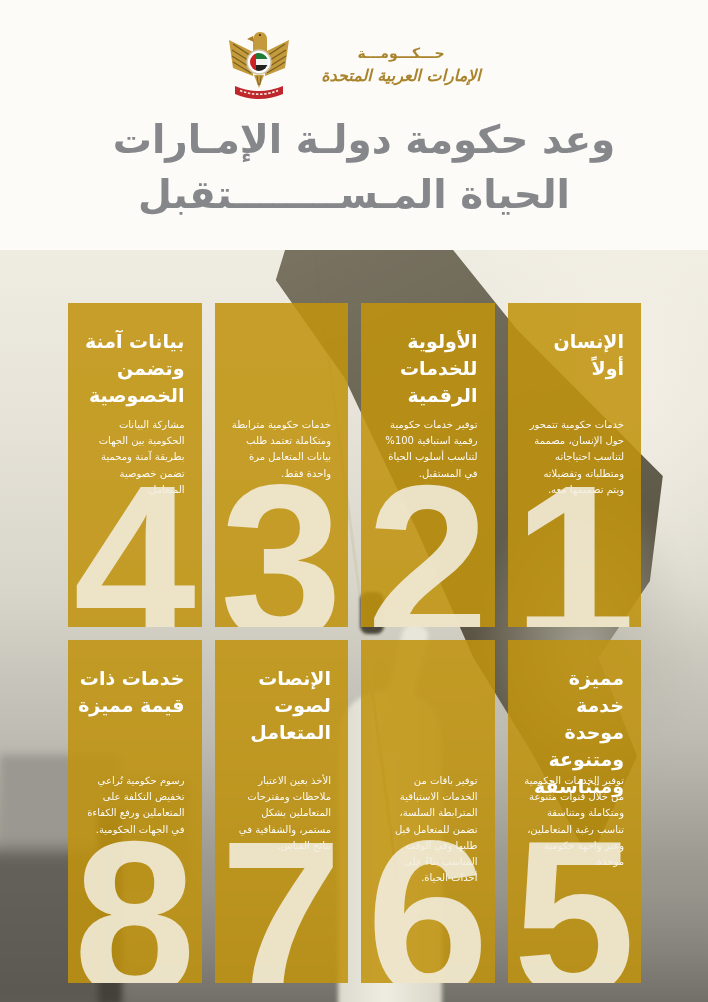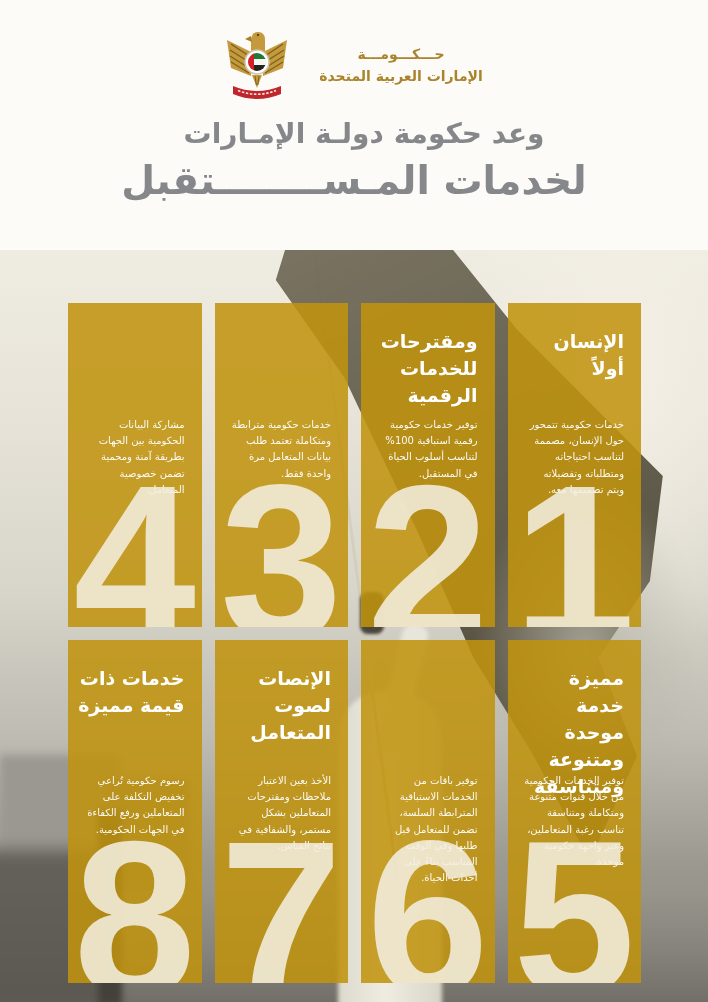--- a/index.html
+++ b/index.html
@@ -6,24 +6,24 @@
   .poster{
     position:relative;width:708px;height:1002px;overflow:hidden;
     background:#fcfbf8;font-family:"DejaVu Sans",sans-serif;
   }
   
   .header{position:absolute;top:0;left:0;width:708px;height:250px;background:#fcfbf8;}
   .logo-block{position:absolute;top:26px;left:0;width:708px;display:flex;justify-content:center;align-items:center;gap:30px;}
   .emblem{width:64px;height:78px;flex:0 0 auto;}
   .logo-text{direction:rtl;text-align:center;color:#a9842c;line-height:1;}
   .logo-gov{font-size:14px;font-weight:bold;letter-spacing:1px;}
-  .logo-name{font-size:14px;font-weight:bold;margin-top:8px;}
+  .logo-name{font-size:16px;font-weight:bold;margin-top:8px;font-style:italic;}
   .main-title{position:absolute;top:116px;left:0;width:708px;text-align:center;direction:rtl;
     color:#85878a;font-weight:bold;}
-  .main-title .t1{font-size:28px;line-height:1.25;letter-spacing:0;padding-left:20px;}
+  .main-title .t1{font-size:39px;line-height:1.25;letter-spacing:0;padding-left:20px;}
   .main-title .t2{font-size:39px;line-height:1.25;margin-top:6px;}
   
   .photo{position:absolute;top:250px;left:0;width:708px;height:752px;overflow:hidden;
     background:linear-gradient(180deg,#efece2 0%,#e7e3d8 22%,#d8d5ca 45%,#bdbbb2 65%,#9b998f 82%,#84827b 100%);}
   .photo .shape{position:absolute;}
   .sky-glow{left:430px;top:0;width:278px;height:420px;background:radial-gradient(ellipse at 70% 30%,#f3efe4 0%,rgba(243,239,228,0) 70%);}
   .flag{left:250px;top:-12px;width:430px;height:700px;
     background:linear-gradient(155deg,#746d5a 0%,#5d5746 40%,#46412f 75%,#3b372a 100%);
     clip-path:polygon(9% 0,45% 0,62% 13%,96% 34%,93% 49%,81% 60%,90% 74%,79% 89%,66% 74%,52% 60%,39% 42%,22% 20%,6% 6%);
     filter:blur(1.5px);opacity:.94;}
@@ -97,21 +97,21 @@
         <path d="M13 64.5 Q32 72 51 64.5" stroke="#f3e9e0" stroke-width="1.6" fill="none" stroke-dasharray="2.5 1.6"></path>
       </svg>
       <div class="logo-text">
         <div class="logo-gov">حـــكـــومـــة</div>
         <div class="logo-name">الإمارات العربية المتحدة</div>
       </div>
     </div>
 
     <div class="main-title">
       <div class="t1">وعد حكومة دولـة الإمـارات</div>
-      <div class="t2">لخدمات المـســــــــتقبل</div>
+      <div class="t2">الحياة المـســــــــتقبل</div>
     </div>
   </div>
 
   <div class="photo">
     <div class="shape sky-glow"></div>
     <div class="shape skyline-a"></div>
     <div class="shape skyline-b"></div>
     <div class="shape water"></div>
     <div class="shape corner-dark"></div>
     <div class="shape post"></div>
@@ -125,31 +125,32 @@
 
   <div class="grid">
 
     <div class="card row1">
       <div class="card-title">الإنسان أولاً</div>
       <div class="card-desc">خدمات حكومية تتمحور حول الإنسان، مصممة لتناسب احتياجاته ومتطلباته وتفضيلاته ويتم تصميمها معه.</div>
       <div class="card-num">1</div>
     </div>
 
     <div class="card row1">
-      <div class="card-title">ومقترحات للخدمات الرقمية</div>
+      <div class="card-title">الأولوية للخدمات الرقمية</div>
       <div class="card-desc">توفير خدمات حكومية رقمية استباقية 100% لتناسب أسلوب الحياة في المستقبل.</div>
       <div class="card-num">2</div>
     </div>
 
     <div class="card row1">
       <div class="card-desc">خدمات حكومية مترابطة ومتكاملة تعتمد طلب بيانات المتعامل مرة واحدة فقط.</div>
       <div class="card-num">3</div>
     </div>
 
     <div class="card row1">
+      <div class="card-title">بيانات آمنة وتضمن الخصوصية</div>
       <div class="card-desc">مشاركة البيانات الحكومية بين الجهات بطريقة آمنة ومحمية تضمن خصوصية المتعامل.</div>
       <div class="card-num">4</div>
     </div>
 
     <div class="card row2">
       <div class="card-title">مميزة خدمة موحدة ومتنوعة ومتناسقة</div>
       <div class="card-desc">توفير الخدمات الحكومية من خلال قنوات متنوعة ومتكاملة ومتناسقة تناسب رغبة المتعاملين، وعبر واجهة حكومية موحدة.</div>
       <div class="card-num">5</div>
     </div>
 

